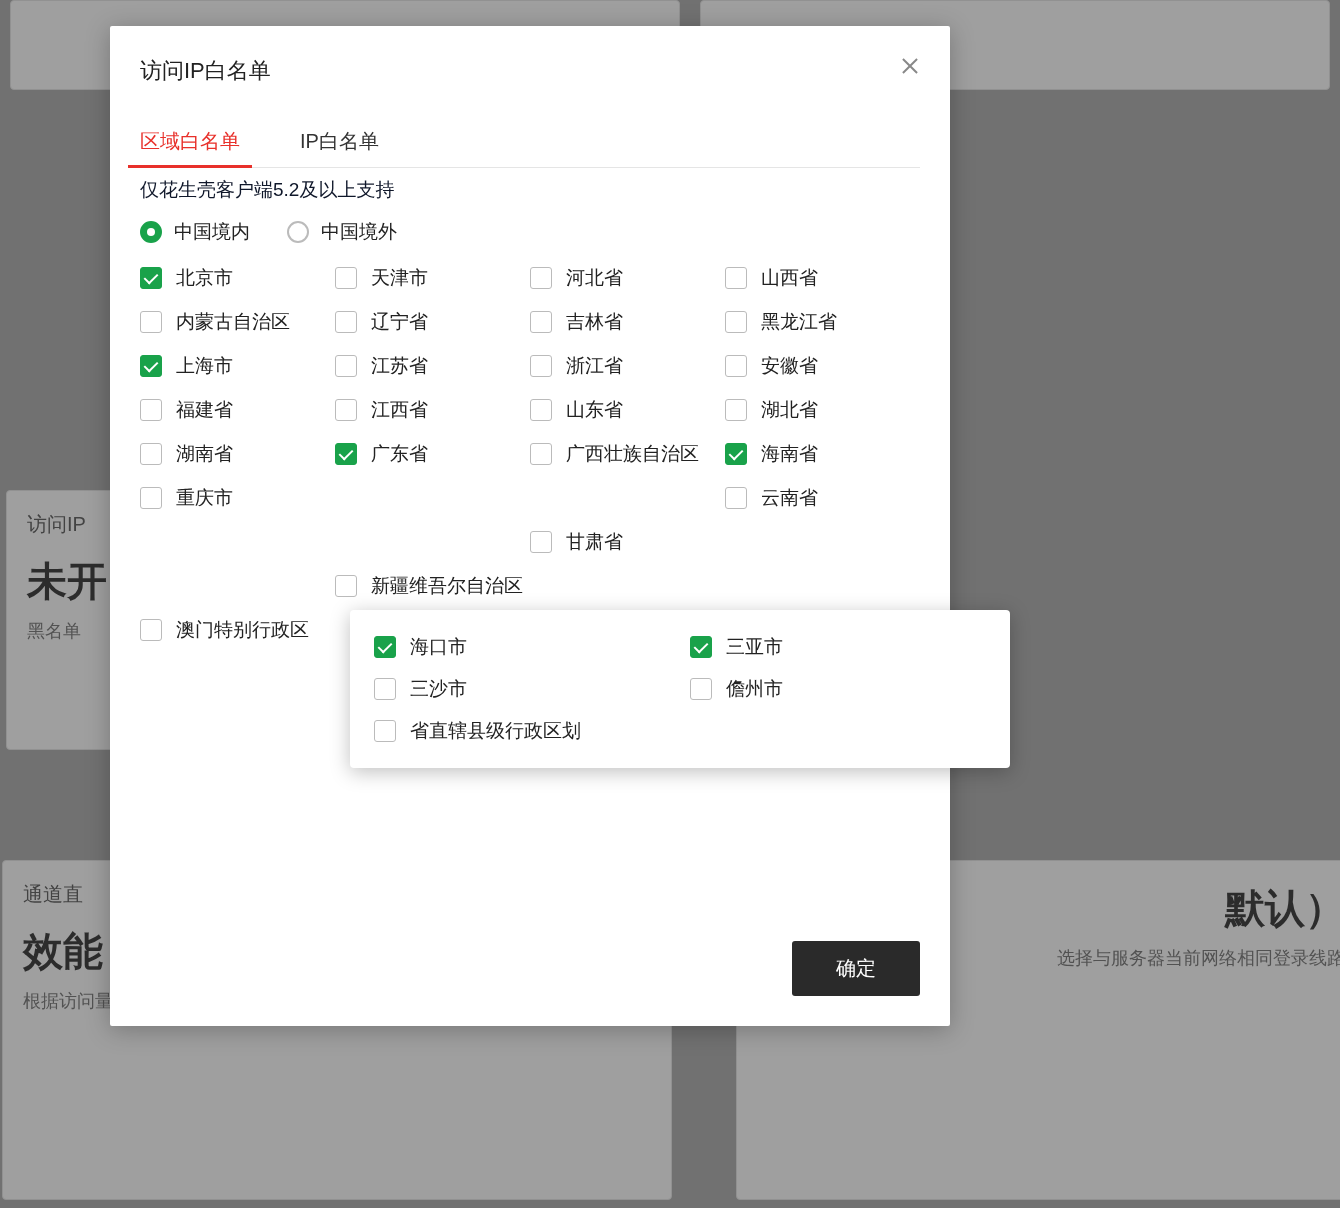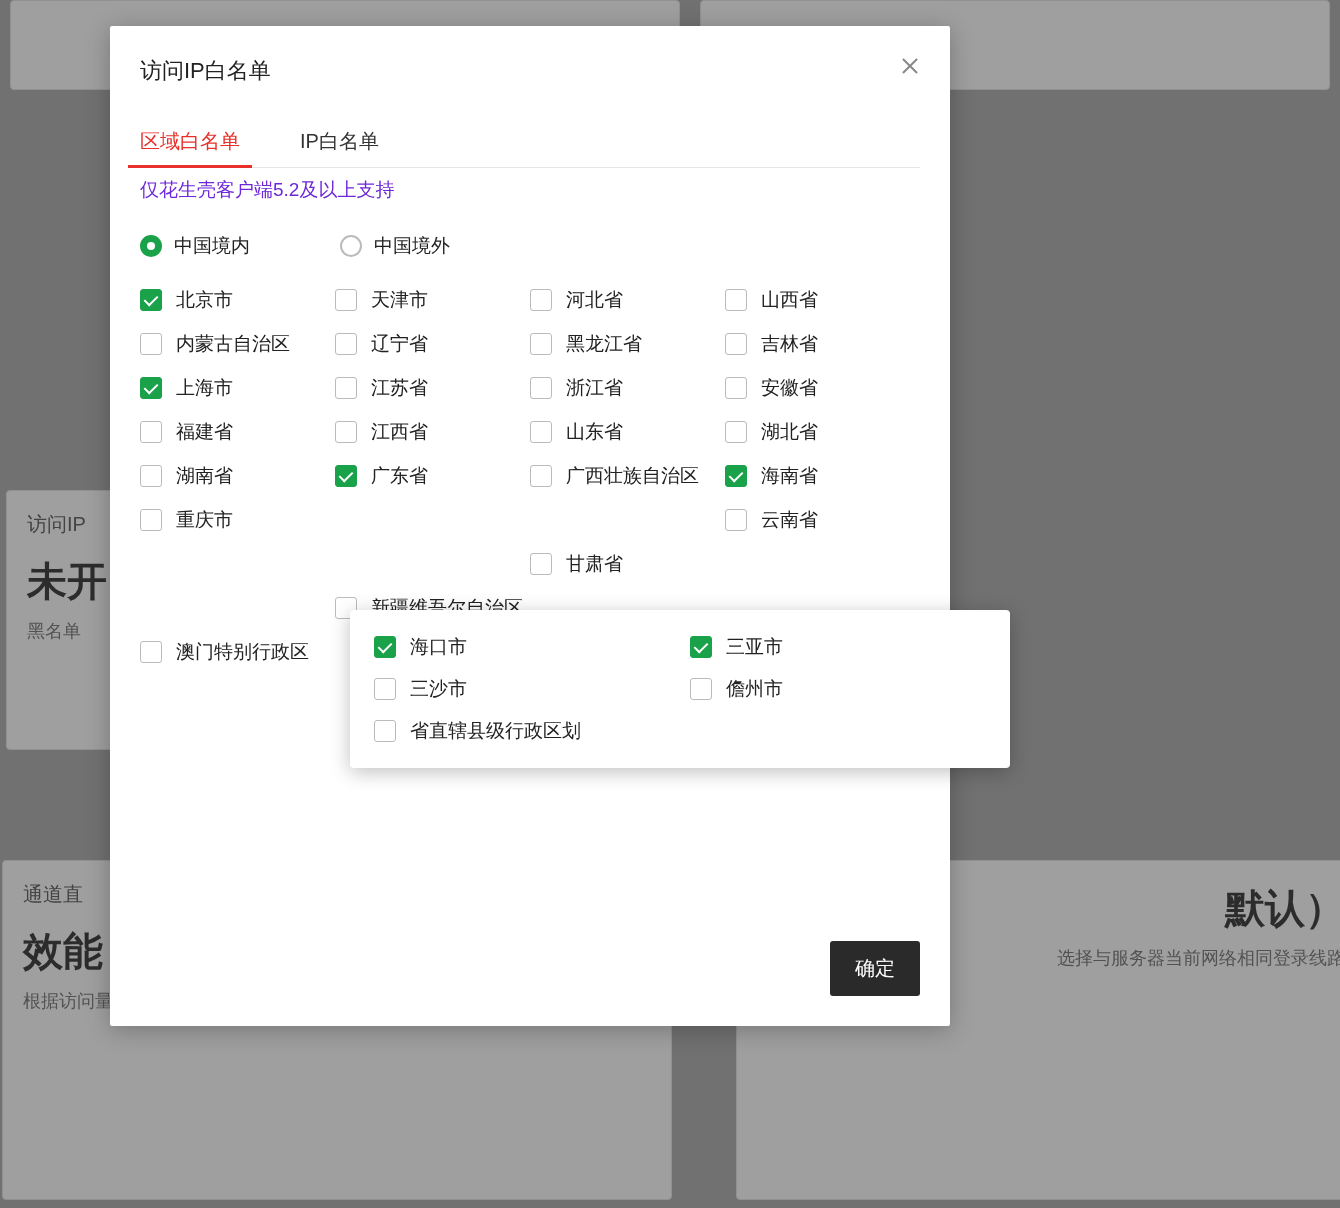--- a/index.html
+++ b/index.html
@@ -92,28 +92,28 @@
     position: absolute;
     bottom: -1px;
     left: -12px;
     right: -12px;
     height: 3px;
     background: #e8302a;
   }
   
   .hint {
     font-size: 19px;
-    color: #6d28d9;
-    margin-bottom: 30px;
+    color: #0f172a;
+    margin-bottom: 16px;
   }
   
   .radio-row {
     display: flex;
-    gap: 90px;
-    margin-bottom: 28px;
+    gap: 37px;
+    margin-bottom: 20px;
   }
   .radio {
     display: flex;
     align-items: center;
     cursor: pointer;
   }
   .radio-circle {
     width: 22px;
     height: 22px;
     border-radius: 50%;
@@ -189,21 +189,21 @@
   .popup .span-full { grid-column: 1 / -1; }
   
   .confirm-btn {
     position: absolute;
     right: 30px;
     bottom: 30px;
     background: #2a2a2a;
     color: #fff;
     border: none;
     font-size: 20px;
-    padding: 14px 25px;
+    padding: 14px 44px;
     border-radius: 3px;
     cursor: pointer;
   }
 </style>
 </head>
 <body>
 
 <div class="bg-card bg-card-1"></div>
 <div class="bg-card bg-card-2"></div>
 <div class="bg-card bg-card-3">
@@ -265,25 +265,25 @@
       <div class="check">
         <span class="check-box"></span>
         <span class="check-label">内蒙古自治区</span>
       </div>
       <div class="check">
         <span class="check-box"></span>
         <span class="check-label">辽宁省</span>
       </div>
       <div class="check">
         <span class="check-box"></span>
+        <span class="check-label">吉林省</span>
+      </div>
+      <div class="check">
+        <span class="check-box"></span>
         <span class="check-label">黑龙江省</span>
-      </div>
-      <div class="check">
-        <span class="check-box"></span>
-        <span class="check-label">吉林省</span>
       </div>
       <div class="check checked">
         <span class="check-box"></span>
         <span class="check-label">上海市</span>
       </div>
       <div class="check">
         <span class="check-box"></span>
         <span class="check-label">江苏省</span>
       </div>
       <div class="check">

